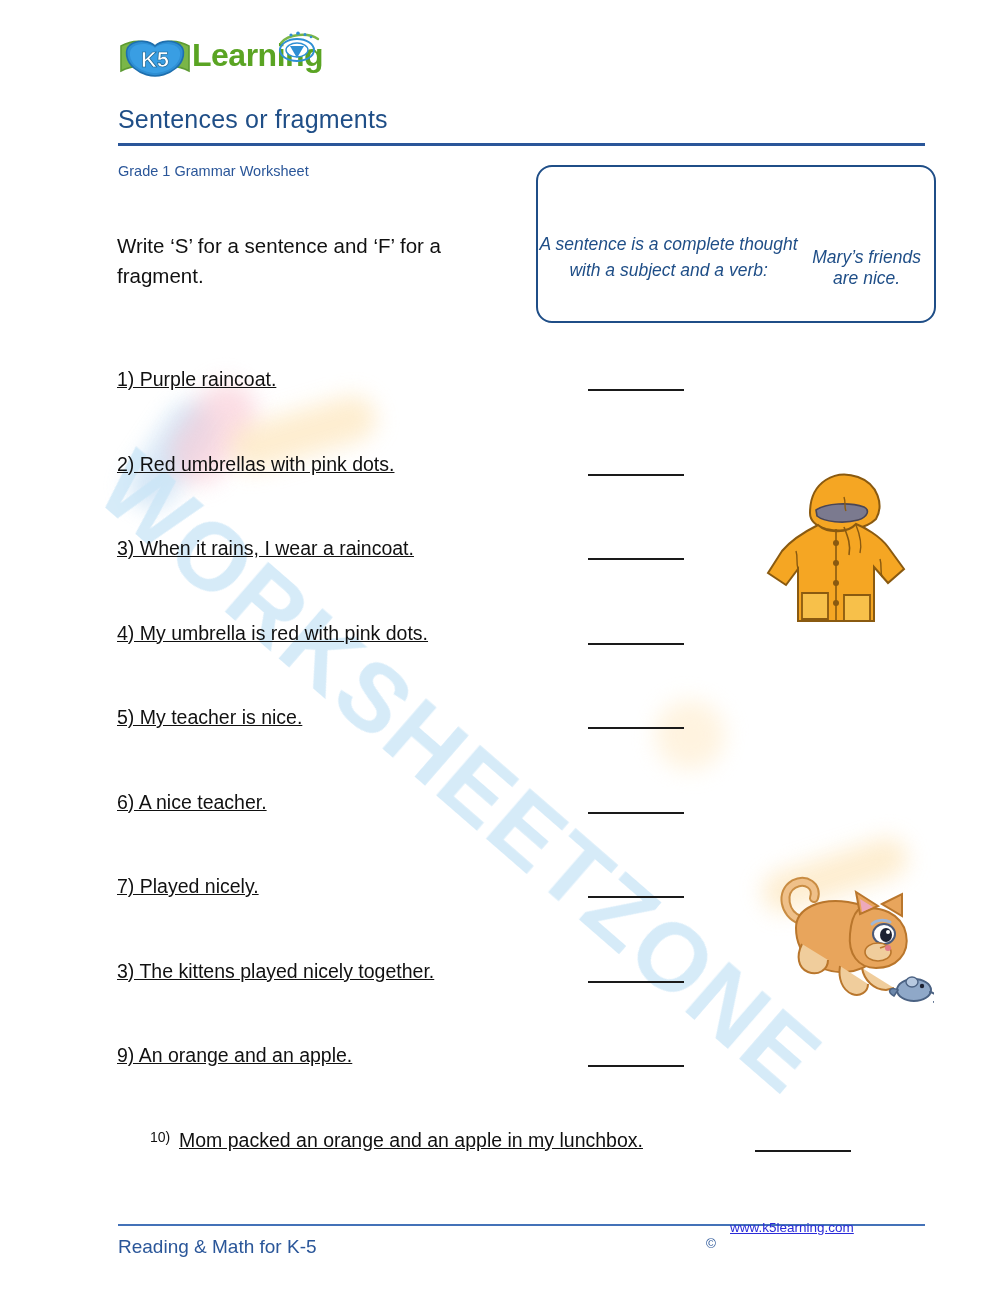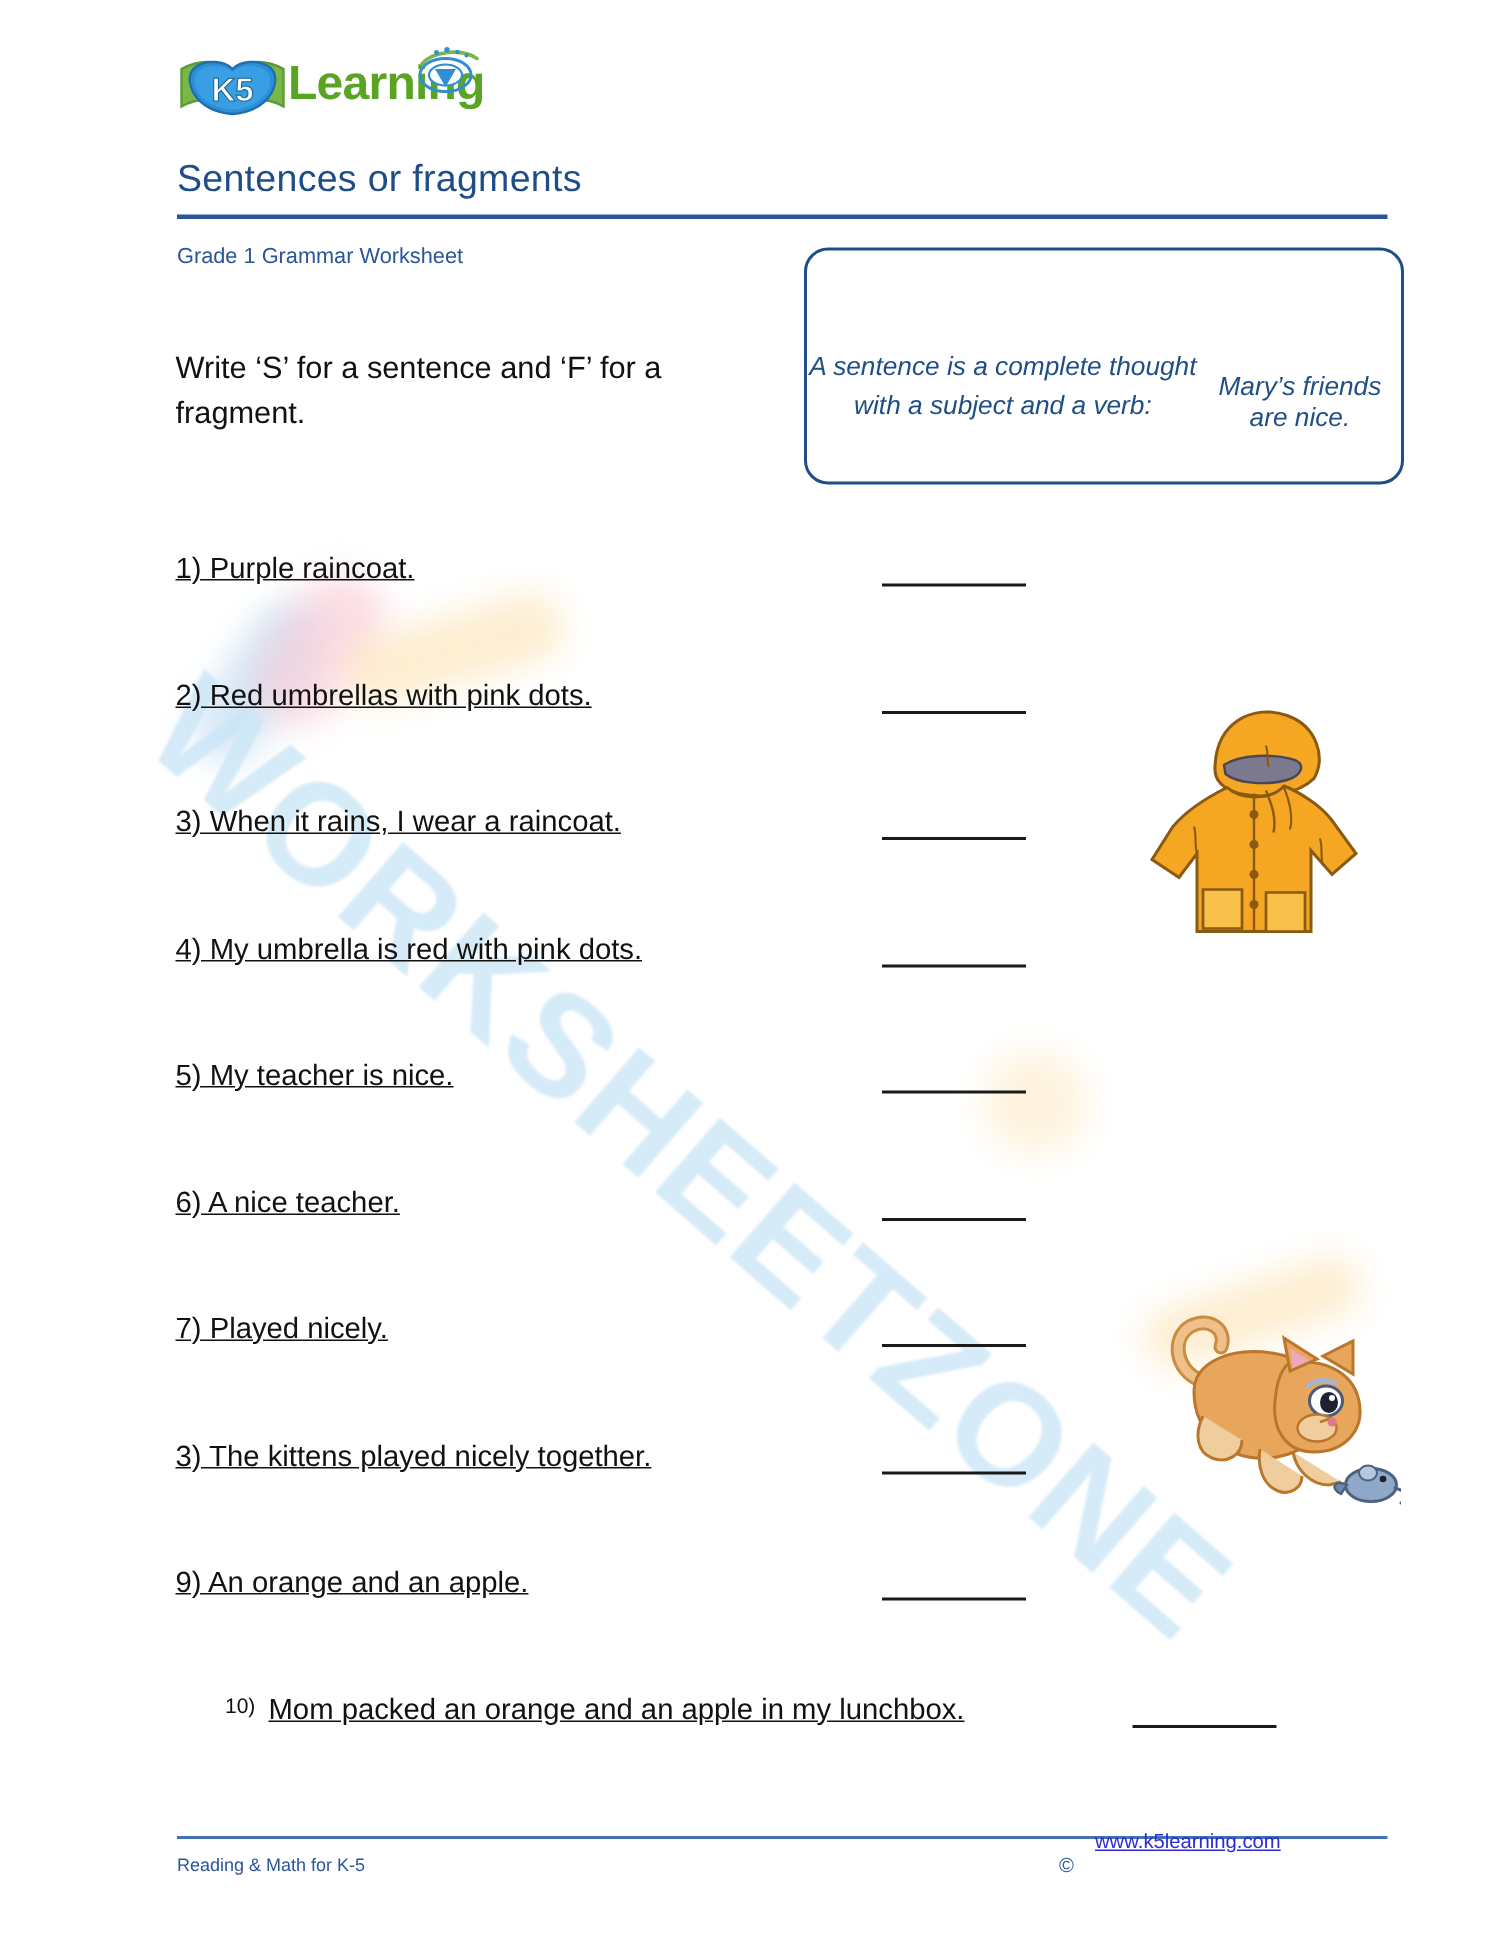--- a/index.html
+++ b/index.html
@@ -195,21 +195,21 @@
   
   .footer-rule {
     position: absolute;
     left: 118px; top: 1224px;
     width: 807px; height: 2px;
     background: #4472b8;
   }
   .footer-left {
     position: absolute;
     left: 118px; top: 1236px;
-    font-size: 12px;
+    font-size: 19px;
     color: #2a5699;
   }
   .footer-copy {
     position: absolute;
     left: 706px; top: 1236px;
     font-size: 13.5px;
     color: #2a5699;
   }
   .footer-link {
     position: absolute;

